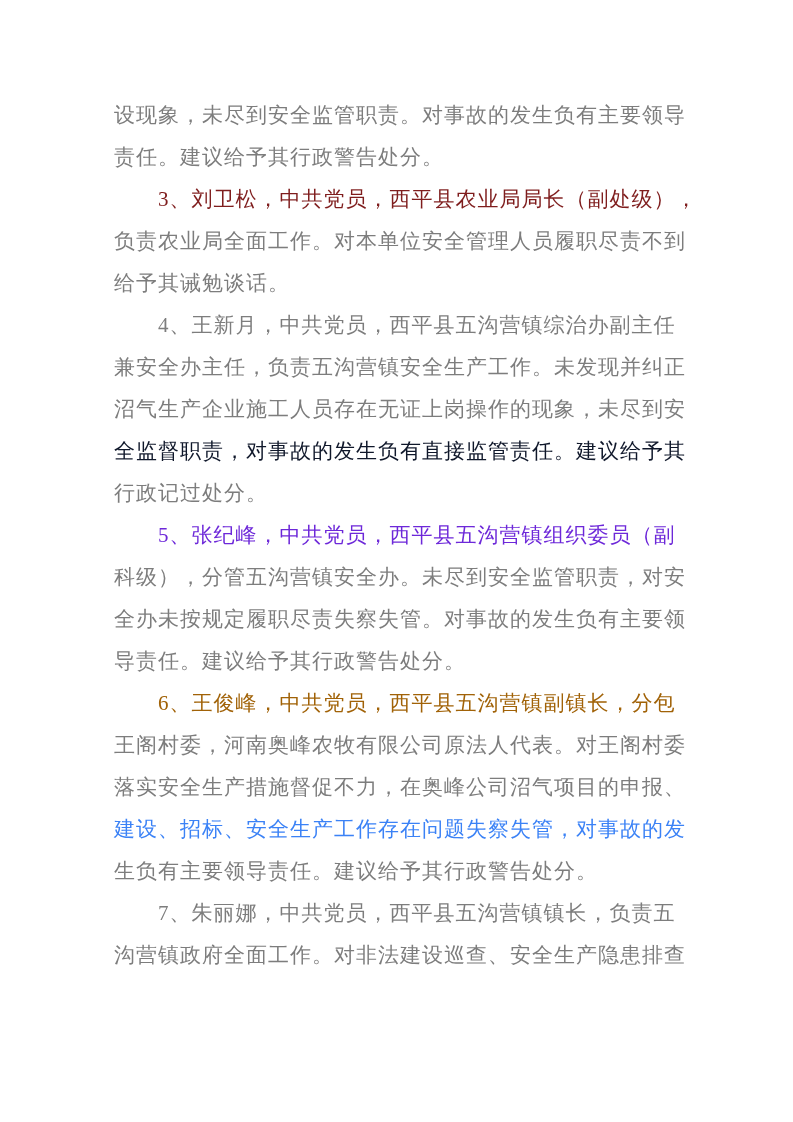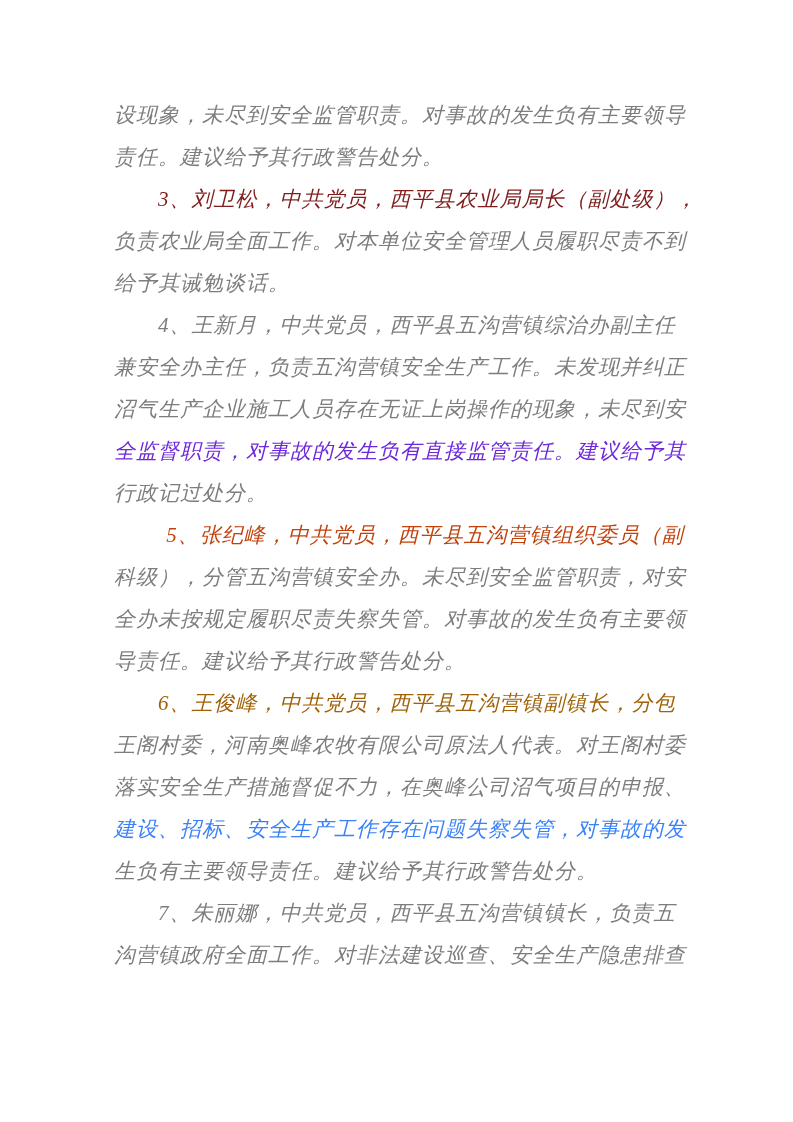--- a/index.html
+++ b/index.html
@@ -8,21 +8,20 @@
     background: #ffffff;
   }
   .page {
     position: relative;
     width: 793px;
     height: 1122px;
     background: #ffffff;
     overflow: hidden;
     box-sizing: border-box;
     padding: 94px 65px 0 114px;
-    font-style: italic;
   }
   .doc-body {
     width: 578px;
   }
   .text-line {
     font-family: "Liberation Serif", "DejaVu Serif", serif;
     font-size: 21px;
     line-height: 42px;
     height: 42px;
     letter-spacing: 1px;
@@ -40,23 +39,23 @@
 <div class="page" style="background: rgb(255, 255, 255);">
   <div class="doc-body">
       <div class="text-line" style="color: rgb(125, 125, 125);">设现象，未尽到安全监管职责。对事故的发生负有主要领导</div>
       <div class="text-line" style="color: rgb(125, 125, 125);">责任。建议给予其行政警告处分。</div>
       <div class="text-line indent" style="color: #7f1d1d;">3、刘卫松，中共党员，西平县农业局局长（副处级），</div>
       <div class="text-line" style="color: rgb(125, 125, 125);">负责农业局全面工作。对本单位安全管理人员履职尽责不到</div>
       <div class="text-line" style="color: rgb(125, 125, 125);">给予其诫勉谈话。</div>
       <div class="text-line indent" style="color: rgb(125, 125, 125);">4、王新月，中共党员，西平县五沟营镇综治办副主任</div>
       <div class="text-line" style="color: rgb(125, 125, 125);">兼安全办主任，负责五沟营镇安全生产工作。未发现并纠正</div>
       <div class="text-line" style="color: rgb(125, 125, 125);">沼气生产企业施工人员存在无证上岗操作的现象，未尽到安</div>
-      <div class="text-line" style="color: #6d28d9;">全监督职责，对事故的发生负有直接监管责任。建议给予其</div>
+      <div class="text-line" style="color: #0f172a;">全监督职责，对事故的发生负有直接监管责任。建议给予其</div>
       <div class="text-line" style="color: rgb(125, 125, 125);">行政记过处分。</div>
-      <div class="text-line indent" style="color: #c2410c; text-align: center;">5、张纪峰，中共党员，西平县五沟营镇组织委员（副</div>
+      <div class="text-line indent" style="color: #6d28d9;">5、张纪峰，中共党员，西平县五沟营镇组织委员（副</div>
       <div class="text-line" style="color: rgb(125, 125, 125);">科级），分管五沟营镇安全办。未尽到安全监管职责，对安</div>
       <div class="text-line" style="color: rgb(125, 125, 125);">全办未按规定履职尽责失察失管。对事故的发生负有主要领</div>
       <div class="text-line" style="color: rgb(125, 125, 125);">导责任。建议给予其行政警告处分。</div>
       <div class="text-line indent" style="color: #a16207;">6、王俊峰，中共党员，西平县五沟营镇副镇长，分包</div>
       <div class="text-line" style="color: rgb(125, 125, 125);">王阁村委，河南奥峰农牧有限公司原法人代表。对王阁村委</div>
       <div class="text-line" style="color: rgb(125, 125, 125);">落实安全生产措施督促不力，在奥峰公司沼气项目的申报、</div>
       <div class="text-line" style="color: #3b82f6;">建设、招标、安全生产工作存在问题失察失管，对事故的发</div>
       <div class="text-line" style="color: rgb(125, 125, 125);">生负有主要领导责任。建议给予其行政警告处分。</div>
       <div class="text-line indent" style="color: rgb(125, 125, 125);">7、朱丽娜，中共党员，西平县五沟营镇镇长，负责五</div>
       <div class="text-line" style="color: rgb(125, 125, 125);">沟营镇政府全面工作。对非法建设巡查、安全生产隐患排查</div>

